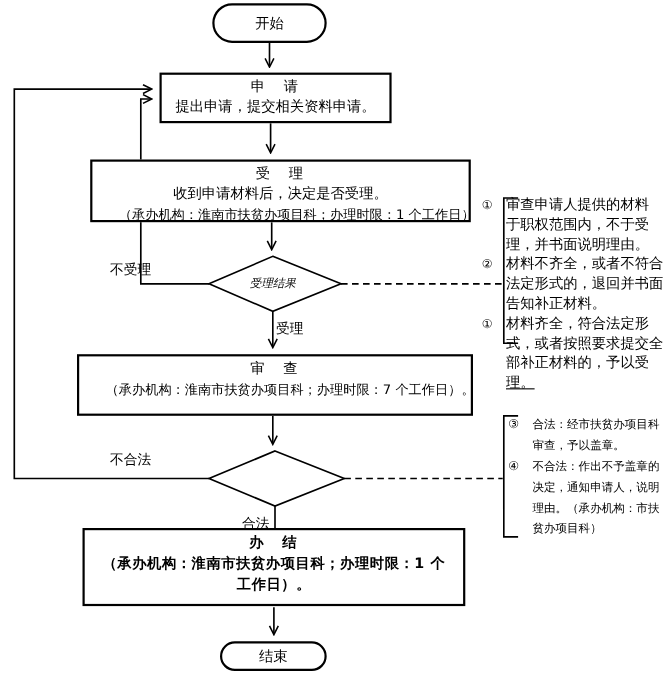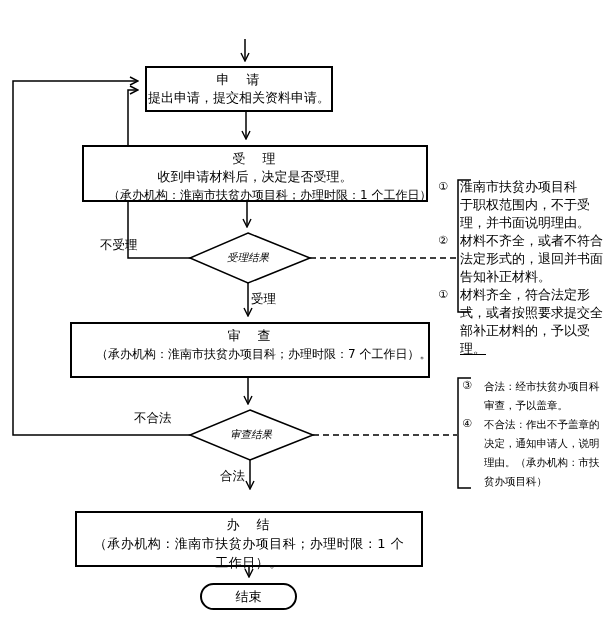--- a/index.html
+++ b/index.html
@@ -48,59 +48,61 @@
     <path d="M310,258 H457" stroke="#000" stroke-width="1.5" fill="none" stroke-dasharray="6,4"></path>
     <path d="M313,435 H457" stroke="#000" stroke-width="1.5" fill="none" stroke-dasharray="6,4"></path>
 
     <path d="M471,180 H458 V312 H471" stroke="#000" stroke-width="1.5" fill="none"></path>
     <path d="M471,378 H458 V488 H471" stroke="#000" stroke-width="1.5" fill="none"></path>
 
     <polygon points="248,233 310,258 248,283 190,258" fill="#ffffff" stroke="#000" stroke-width="1.5"></polygon>
     <polygon points="250,410 313,435 250,460 190,435" fill="#ffffff" stroke="#000" stroke-width="1.5"></polygon>
   </svg>
 
+  <div class="node oval" style="left:193px;top:3px;width:104px;height:36px;">
+    <span>开始</span>
+  </div>
 
-  <div class="node step" style="left:145px;top:66px;width:188px;height:46px;">
+  <div class="node step" style="left:145px;top:66px;width:211px;height:46px;font-family:Liberation Mono, monospace;">
     <div class="title">申　请</div>
     <div class="body">提出申请，提交相关资料申请。</div>
   </div>
 
   <div class="node step" style="left:82px;top:145px;width:346px;height:57px;">
     <div class="title">受　理</div>
     <div class="body">收到申请材料后，决定是否受理。</div>
     <div class="note">（承办机构：淮南市扶贫办项目科；办理时限：1 个工作日）</div>
   </div>
 
   <div class="dlabel" style="left:193px;top:251px;width:110px;">受理结果</div>
   <div class="elabel" style="left:100px;top:237px;">不受理</div>
   <div class="elabel" style="left:251px;top:291px;">受理</div>
 
   <div class="node step" style="left:70px;top:322px;width:360px;height:56px;">
     <div class="title">审　查</div>
     <div class="note">（承办机构：淮南市扶贫办项目科；办理时限：7  个工作日）。</div>
   </div>
 
-  <div class="dlabel" style="left:196px;top:428px;width:110px;">审查结果</div>
-  <div class="elabel" style="left:100px;top:410px;margin-left:34px;">不合法</div>
+  <div class="elabel" style="left:100px;top:410px;">不合法</div>
   <div class="elabel" style="left:220px;top:468px;">合法</div>
 
-  <div class="node step" style="left:75px;top:511px;width:348px;height:56px;">
+  <div class="node step" style="left:75px;top:480px;width:348px;height:71px;font-weight:bold;">
     <div class="title">办　结</div>
     <div class="note-wrap">（承办机构：淮南市扶贫办项目科；办理时限：1  个工作日）。</div>
   </div>
 
   <div class="node oval" style="left:200px;top:583px;width:97px;height:27px;">
     <span>结束</span>
   </div>
 
   <div class="annot" id="annot1" style="left:438px;top:178px;width:170px;">
     <div class="item">
       <div class="num">①</div>
       <div class="lines">
-        <div>淮南市扶贫办项目科</div>
+        <div>审查申请人提供的材料</div>
         <div>于职权范围内，不于受</div>
         <div>理，并书面说明理由。</div>
       </div>
     </div>
     <div class="item">
       <div class="num">②</div>
       <div class="lines">
         <div>材料不齐全，或者不符合</div>
         <div>法定形式的，退回并书面</div>
         <div>告知补正材料。</div>

